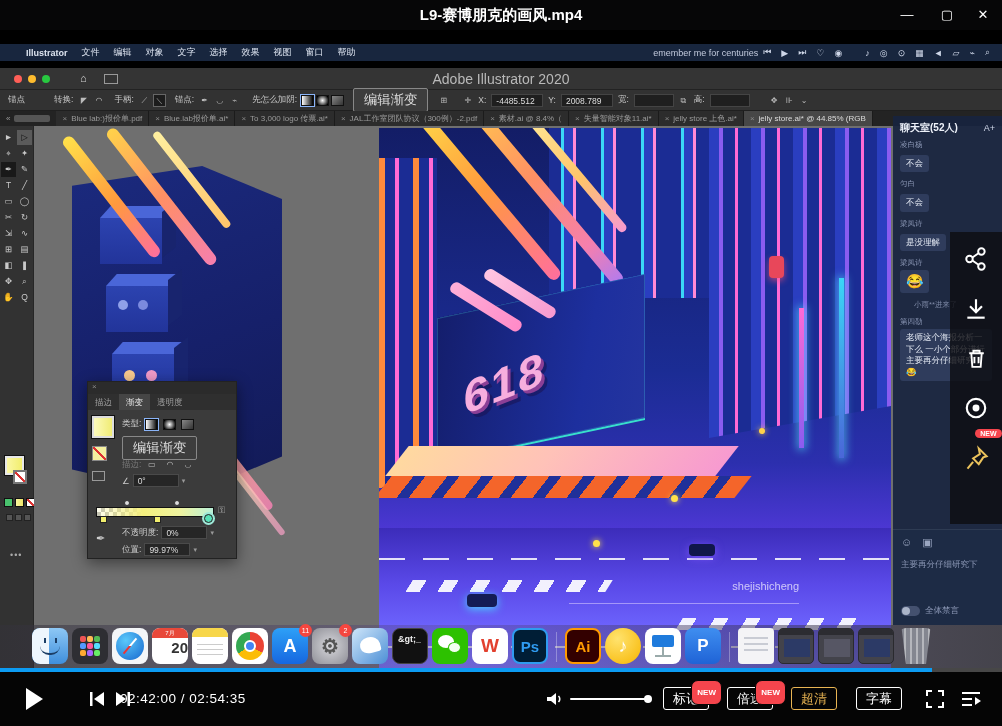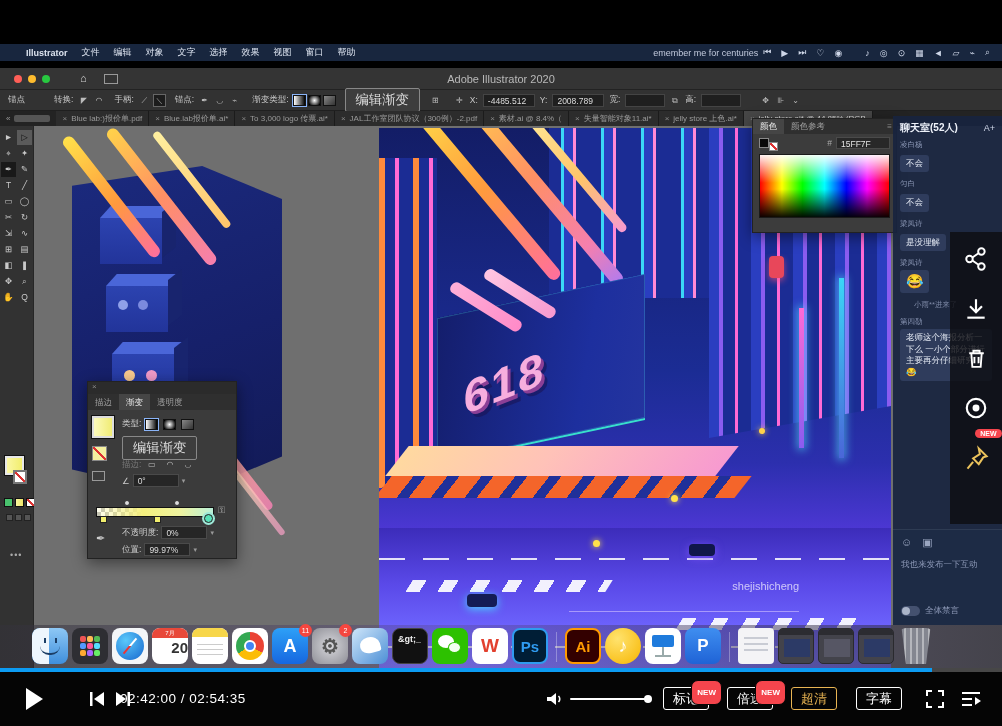--- a/index.html
+++ b/index.html
@@ -16,21 +16,21 @@
   #menubar{left:0;top:44px;width:1002px;height:17px;background:#18263e;display:flex;align-items:center;color:#dde4f0;font-size:9px;}
   #menubar .mi{margin:0 7px;white-space:nowrap;}
   #menubar .apple{margin-left:12px;font-size:10px;}
   #menubar .appname{font-weight:bold;}
   #song{margin-left:auto;color:#c2cadd;}
   .mbicon{margin:0 5px;font-size:9px;color:#cfd7e8;}
 
   
   #ai-titlebar{left:0;top:68px;width:1002px;height:22px;background:#343434;border-bottom:1px solid #222;}
   .tl{top:7px;width:8px;height:8px;border-radius:50%;}
-  #ai-title{width:100%;text-align:center;line-height:22px;color:#b9b9b9;font-size:11px;}
+  #ai-title{width:100%;text-align:center;line-height:22px;color:#b9b9b9;font-size:14px;}
   #home-icon{left:80px;top:4px;color:#ccc;font-size:11px;}
   #ws-icon{left:104px;top:6px;width:14px;height:10px;border:1px solid #999;}
   #ai-options{left:0;top:90px;width:1002px;height:21px;background:#323232;border-bottom:1px solid #1f1f1f;display:flex;align-items:center;font-size:8.5px;color:#c7c7c7;}
   #ai-options .lab{margin:12px 3px;white-space:nowrap;}
   #ai-options .tool-name{margin-left:8px;margin-right:26px;}
   .obtn{display:inline-block;width:13px;height:13px;line-height:13px;text-align:center;color:#bbb;font-size:8px;margin:0 1px;}
   .obtn.on{background:#1c1c1c;border:1px solid #666;}
   .gswatch{display:inline-block;width:13px;height:11px;margin:0 1px;border:1px solid #111;background:linear-gradient(90deg,#fff,#000);}
   .gswatch.sel{outline:1px solid #8ab4f8;}
   .gswatch.radial{background:radial-gradient(circle,#fff 0%,#000 90%);}
@@ -76,21 +76,21 @@
   .stripes{position:absolute;}
   #p618{position:absolute;left:58px;top:168px;width:208px;height:146px;background:linear-gradient(100deg,#141e6c,#1d2f9e 70%,#24349f);transform:skewY(-12deg);border-bottom:2px solid #38e0cc;box-shadow:inset 0 0 0 1px rgba(70,220,230,.25);}
   #txt618{position:absolute;left:26px;top:52px;font-size:46px;font-weight:bold;color:#f7aede;transform:rotate(-10deg) skewX(-10deg);text-shadow:3px 4px 0 #8b3f96,6px 8px 0 rgba(25,18,80,.55);letter-spacing:2px;}
   #plat-cream{position:absolute;left:18px;top:318px;width:330px;height:30px;background:linear-gradient(90deg,#ffd9a0,#ffc2b8 45%,#f79ad0);transform:skewX(-38deg);}
   #plat-orange{position:absolute;left:4px;top:348px;width:360px;height:22px;background:repeating-linear-gradient(90deg,#f4652a 0 22px,#203099 22px 34px);transform:skewX(-38deg);}
   #road{position:absolute;left:0;top:400px;width:512px;height:140px;background:linear-gradient(180deg,#3c2cba,#5a49e8 40%,#6f66ff 75%,#7b76ff 100%);}
   .xwalk{position:absolute;height:12px;background:repeating-linear-gradient(90deg,rgba(255,255,255,.92) 0 14px,transparent 14px 32px);transform:skewX(-32deg);}
   .lane{position:absolute;height:2px;background:repeating-linear-gradient(90deg,rgba(255,255,255,.85) 0 26px,transparent 26px 44px);}
   .glowbar{position:absolute;width:5px;box-shadow:0 0 9px 2px rgba(90,240,255,.55);}
   .car{position:absolute;border-radius:4px;}
-  #wmark{position:absolute;left:190px;top:452px;width:230px;border-bottom:1px solid rgba(220,205,255,.55);color:rgba(235,230,252,.8);font-size:11px;text-align:right;padding-bottom:19px;}
+  #wmark{position:absolute;left:190px;top:452px;width:230px;border-bottom:1px solid rgba(220,205,255,.55);color:rgba(235,230,252,.8);font-size:11px;text-align:right;padding-bottom:11px;}
 
   
   #gpanel{left:87px;top:381px;width:150px;height:178px;background:#3b3b3b;border:1px solid #222;box-shadow:0 4px 14px rgba(0,0,0,.45);font-size:8.5px;color:#ccc;}
   #gpanel .phead{height:12px;background:#2b2b2b;color:#888;font-size:8px;padding:0 4px;text-align:left;}
   #gtabs{display:flex;height:16px;background:#2f2f2f;align-items:stretch;}
   .gtab{padding:0 7px;line-height:16px;color:#9e9e9e;cursor:pointer;}
   .gtab.active{background:#454545;color:#e8e8e8;}
   #gbody{position:relative;height:150px;}
   #grail{position:absolute;left:4px;top:6px;width:26px;}
   #gthumb{width:22px;height:22px;background:linear-gradient(90deg,#fcfabc,#f0ec74);border:2px solid #ddd;outline:1px solid #111;}
@@ -217,20 +217,26 @@
   .pbtn.gold{border-color:#e9b553;color:#e9b553;}
   .pbadge{position:absolute;top:-8px;right:-14px;background:#f5454d;color:#fff;font-size:8px;font-weight:bold;padding:1px 5px;border-radius:7px;border:1px solid #050505;}
   #fs-btn{left:925px;top:17px;cursor:pointer;}
   #pl-btn{left:960px;top:17px;cursor:pointer;}
 </style>
 </head>
 <body>
 
 <div id="screen">
 
+  <div class="abs" id="titlebar">
+    <div id="vid-title">L9-赛博朋克的画风.mp4</div>
+    <div class="abs winbtn" style="right:80px;">—</div>
+    <div class="abs winbtn" style="right:40px;">▢</div>
+    <div class="abs winbtn" style="right:4px;">✕</div>
+  </div>
 
   <div class="abs" id="menubar">
     <span class="mi apple"></span>
     <span class="mi appname">Illustrator</span>
     <span class="mi">文件</span>
     <span class="mi">编辑</span>
     <span class="mi">对象</span>
     <span class="mi">文字</span>
     <span class="mi">选择</span>
     <span class="mi">效果</span>
@@ -267,21 +273,21 @@
     <span class="lab">转换:</span>
     <span class="obtn">◤</span>
     <span class="obtn">◠</span>
     <span class="lab" style="margin-left:8px;">手柄:</span>
     <span class="obtn">⟋</span>
     <span class="obtn on">⟍</span>
     <span class="lab" style="margin-left:8px;">锚点:</span>
     <span class="obtn">✒</span>
     <span class="obtn">◡</span>
     <span class="obtn">⌁</span>
-    <span class="lab" style="margin-left:10px;">渐变类型:</span>
+    <span class="lab" style="margin-left:10px;">先怎么加阴:</span>
     <span class="gswatch sel"></span>
     <span class="gswatch radial"></span>
     <span class="gswatch free"></span>
     <button class="editgrad-btn">编辑渐变</button>
     <span class="obtn">⊞</span>
     <span class="obtn" style="margin-left:10px;">✛</span>
     <span class="lab">X:</span>
     <span class="numfield">-4485.512</span>
     <span class="lab">Y:</span>
     <span class="numfield">2008.789</span>
@@ -473,34 +479,20 @@
         <span class="gcaret">▾</span>
       </div>
       <div class="grow" style="top:133px;">
         <span>位置:</span>
         <span class="gfield">99.97%</span>
         <span class="gcaret">▾</span>
       </div>
     </div>
   </div>
 
-  <div class="abs" id="cpanel">
-    <div id="ctabs">
-      <span class="ctab active">颜色</span>
-      <span class="ctab">颜色参考</span>
-      <span id="ctab-icons">≡</span>
-    </div>
-    <div id="crow">
-      <span id="cfill"></span>
-      <span id="cstroke"></span>
-      <span id="chex-lab">#</span>
-      <span id="chex">15FF7F</span>
-    </div>
-    <div id="spectrum"></div>
-  </div>
 
   <div class="abs" id="chat">
     <div id="chat-head">
       <span>聊天室(52人)</span>
       <span id="chat-fs">A+</span>
     </div>
     <div id="msgs">
       <div class="msg">
         <div class="u">凌白杨</div>
         <div class="b">不会</div>
@@ -521,21 +513,21 @@
       <div class="msg">
         <div class="u">第四勒</div>
         <div class="b">老师这个海报分析一下么 一小个部分进行 主要再分仔细研究下😂</div>
       </div>
     </div>
     <div id="chat-input">
       <div id="ci-icons">
         <span>☺</span>
         <span>▣</span>
       </div>
-      <div id="ci-hint">我也来发布一下互动</div>
+      <div id="ci-hint">主要再分仔细研究下</div>
       <div id="ci-mute">
         <div id="toggle"></div>
         <span>全体禁言</span>
       </div>
     </div>
   </div>
 
   <div class="abs" id="sideacts">
     <svg width="26" height="26" viewBox="0 0 24 24">
       <g stroke="#fff" stroke-width="1.8" fill="none">

